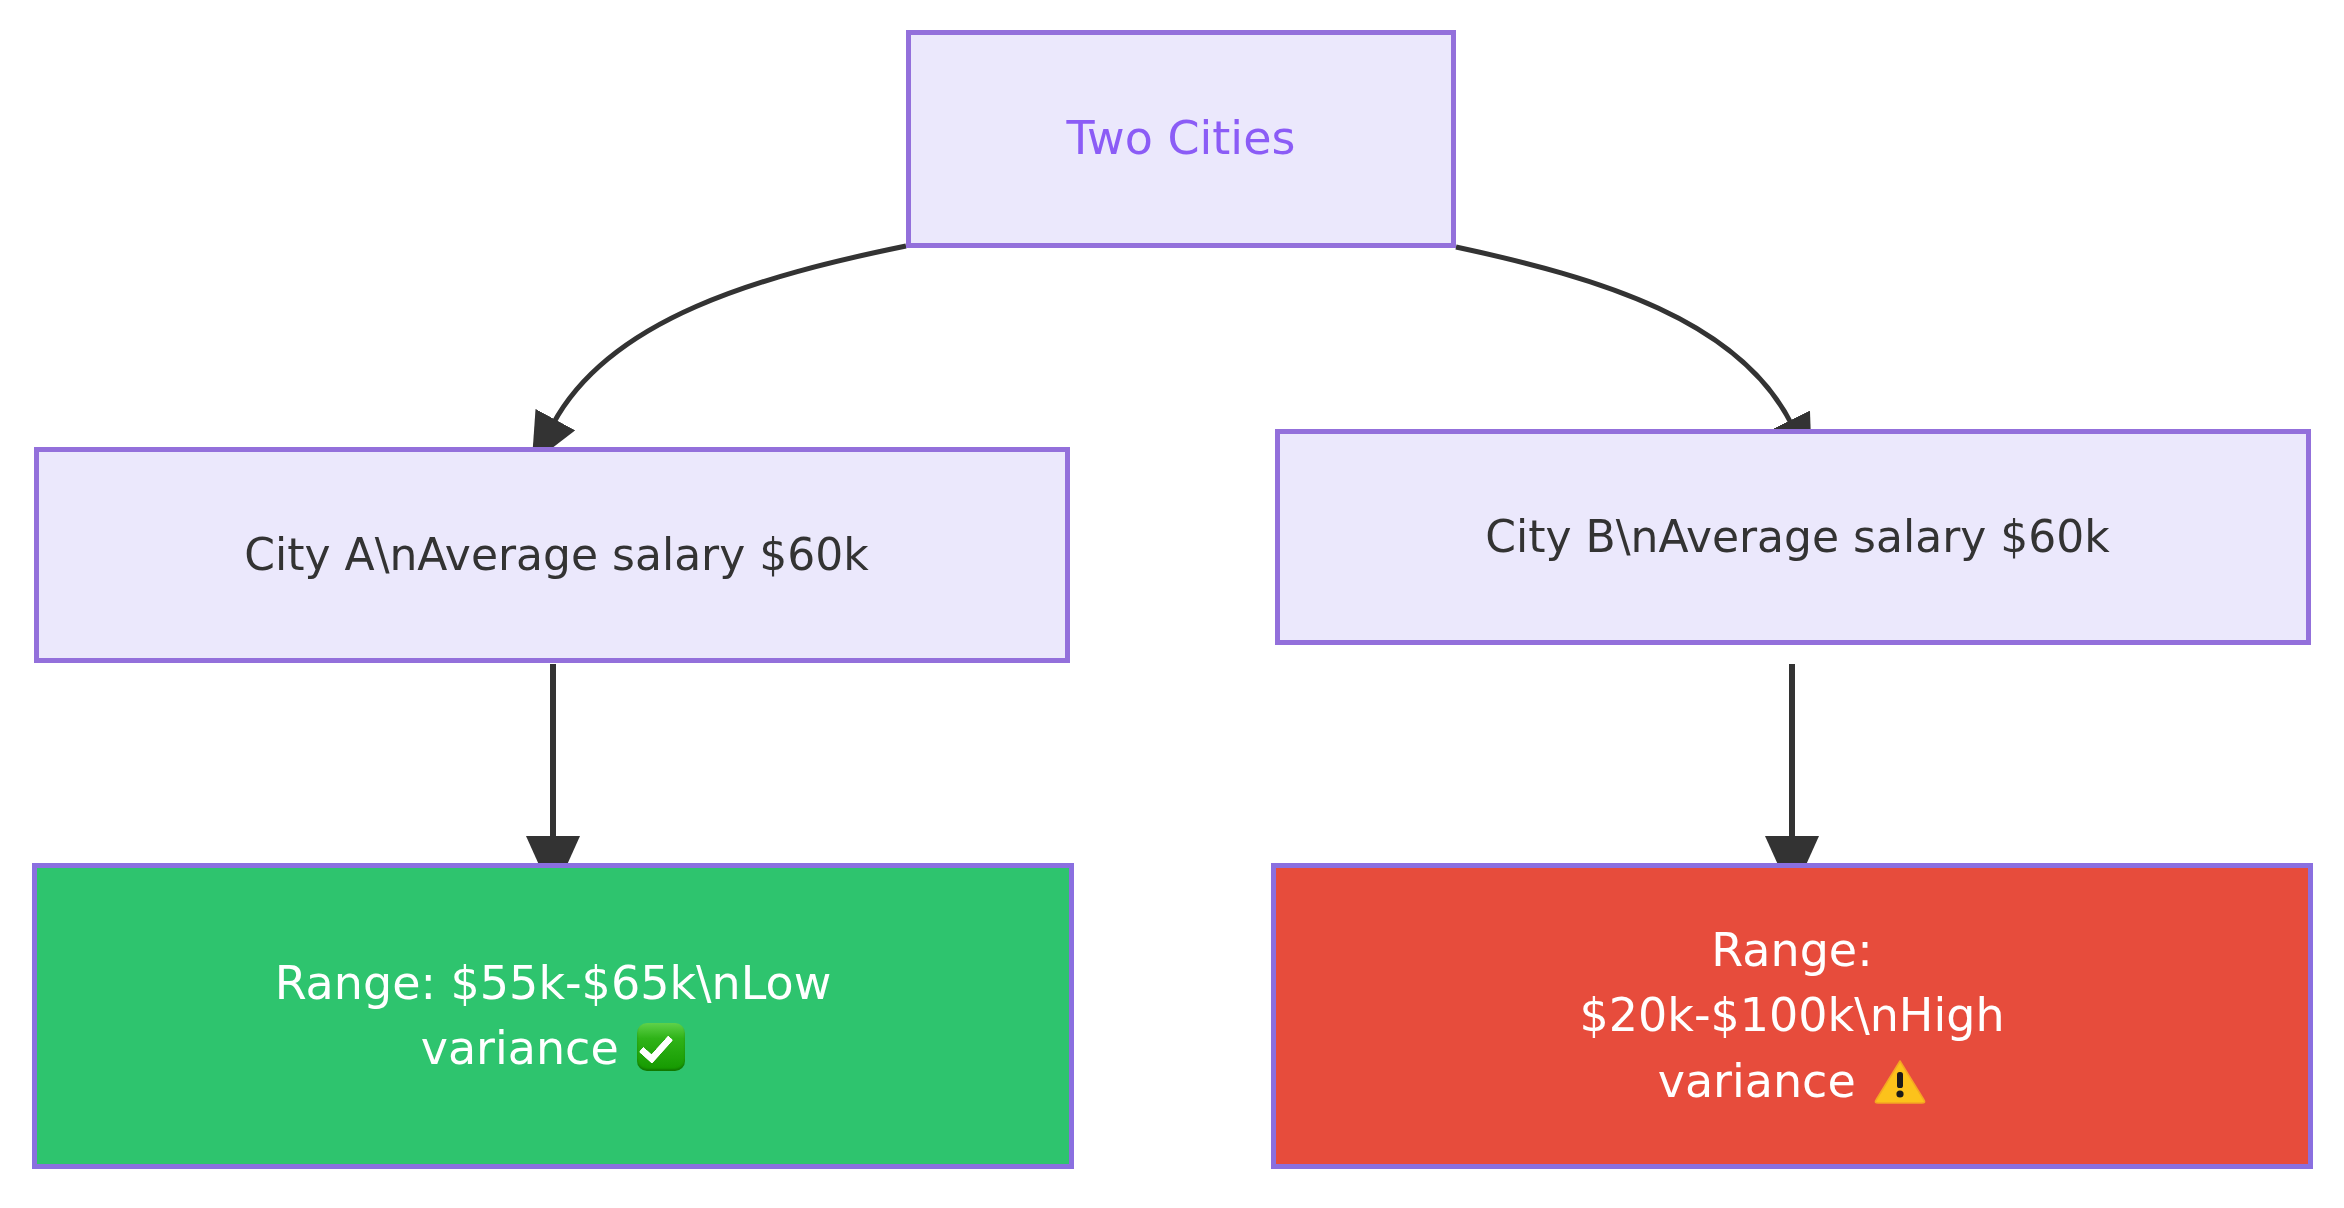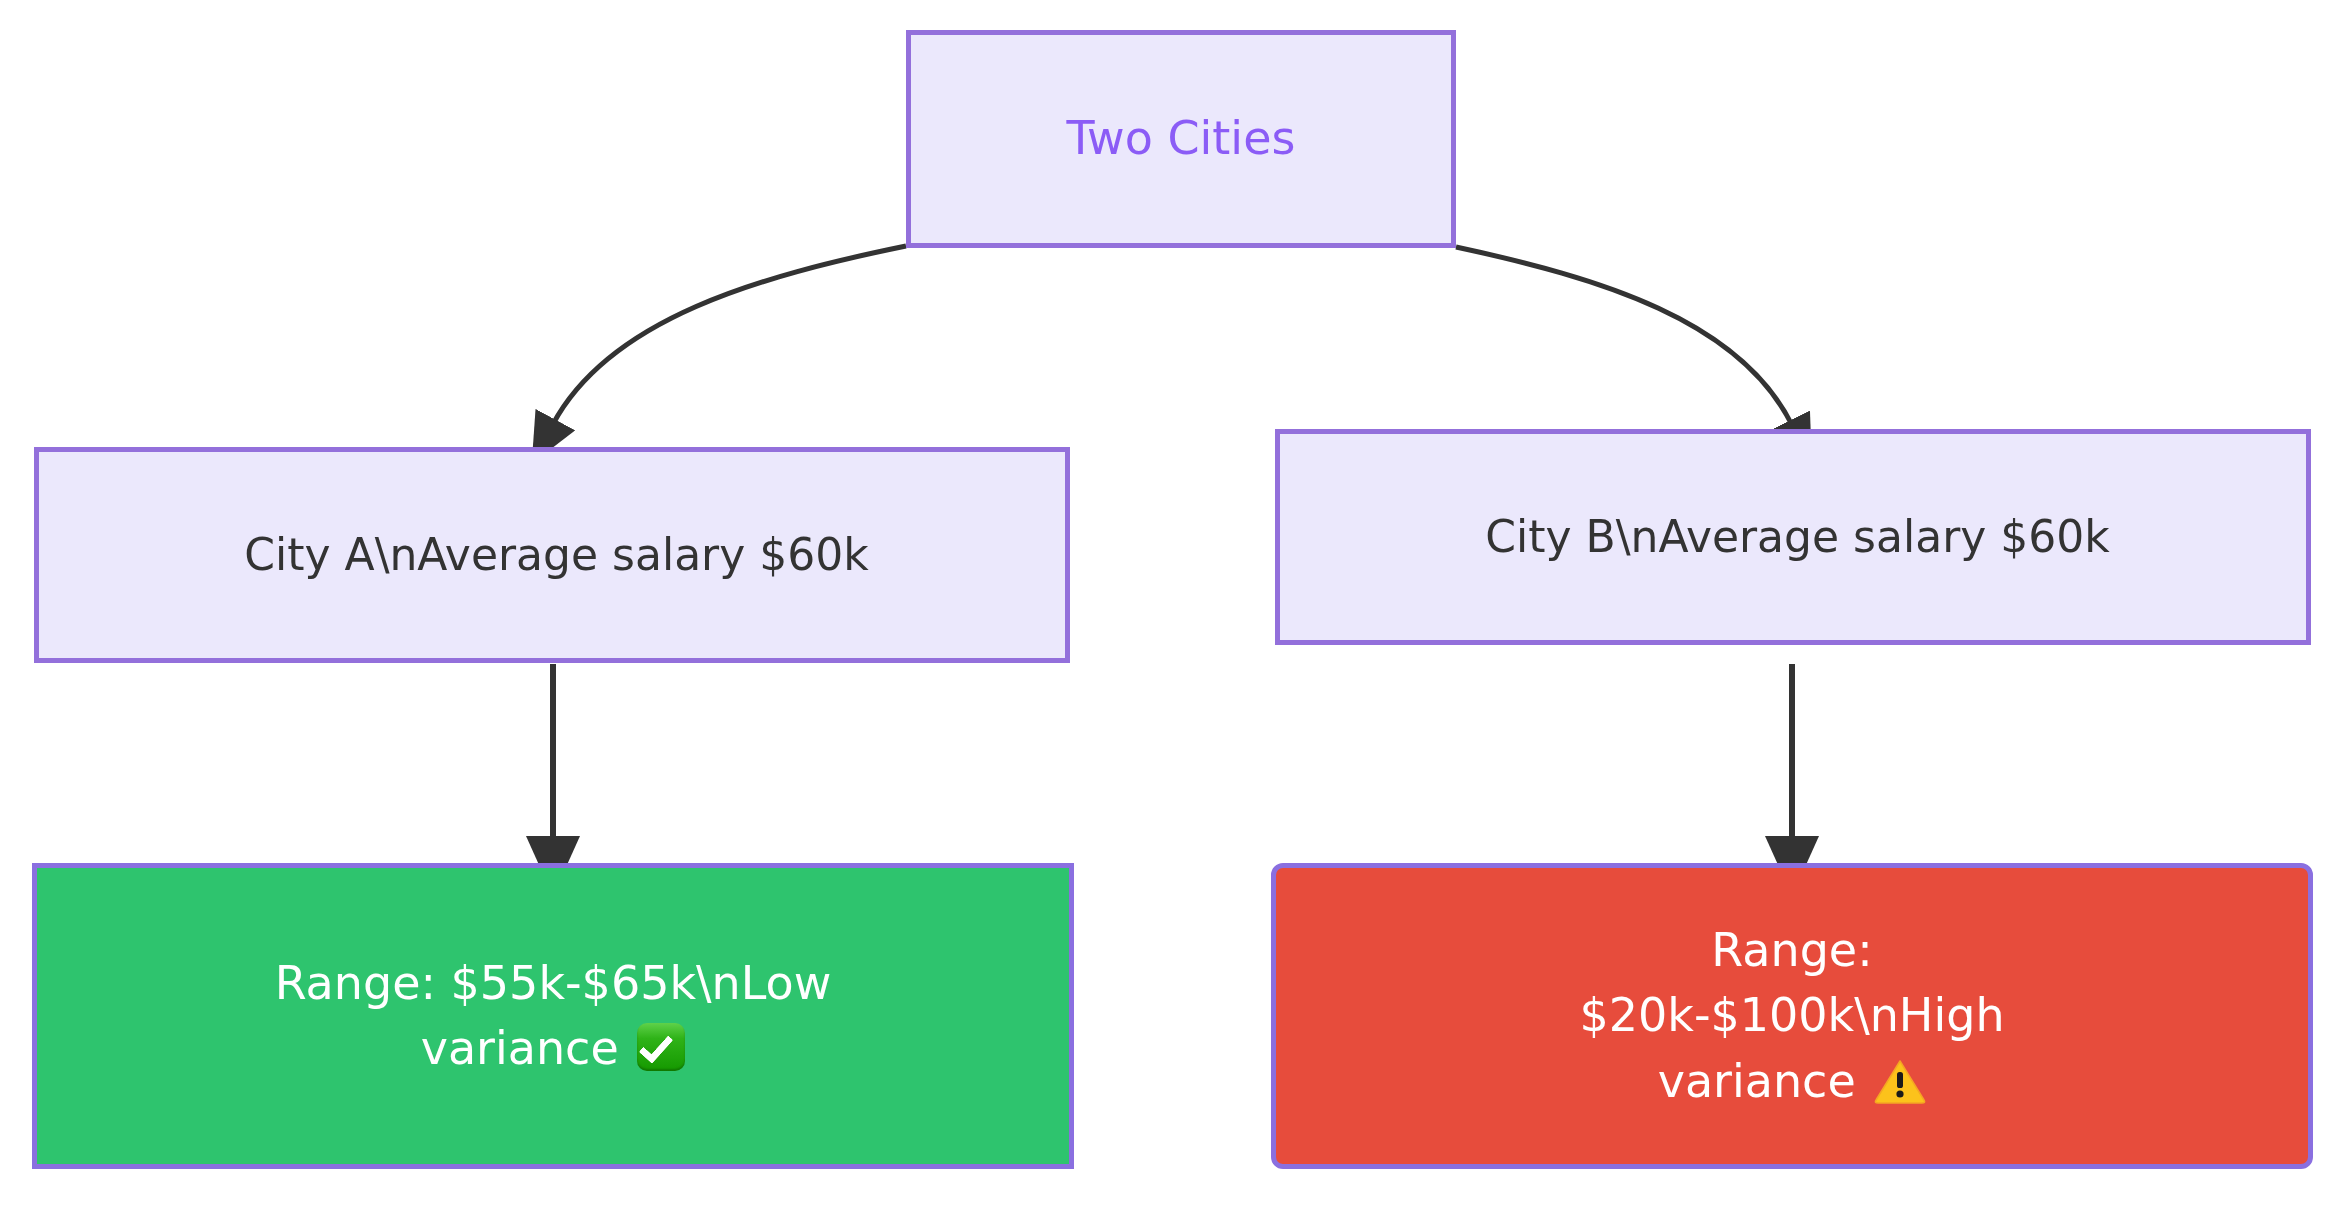--- a/index.html
+++ b/index.html
@@ -90,21 +90,20 @@
     background: #2ec46e;
     border-color: #8a6fe0;
   }
   #node-high-variance {
     left: 1271px;
     top: 863px;
     width: 1042px;
     height: 306px;
     background: #e74c3c;
     border-color: #8a6fe0;
-    border-radius: 12px;
   }
   #node-low-variance .node-label,
   #node-high-variance .node-label {
     font-size: 46px;
     color: #ffffff;
     max-width: 600px;
     margin: 0 auto;
   }
   .emoji {
     display: inline-block;

